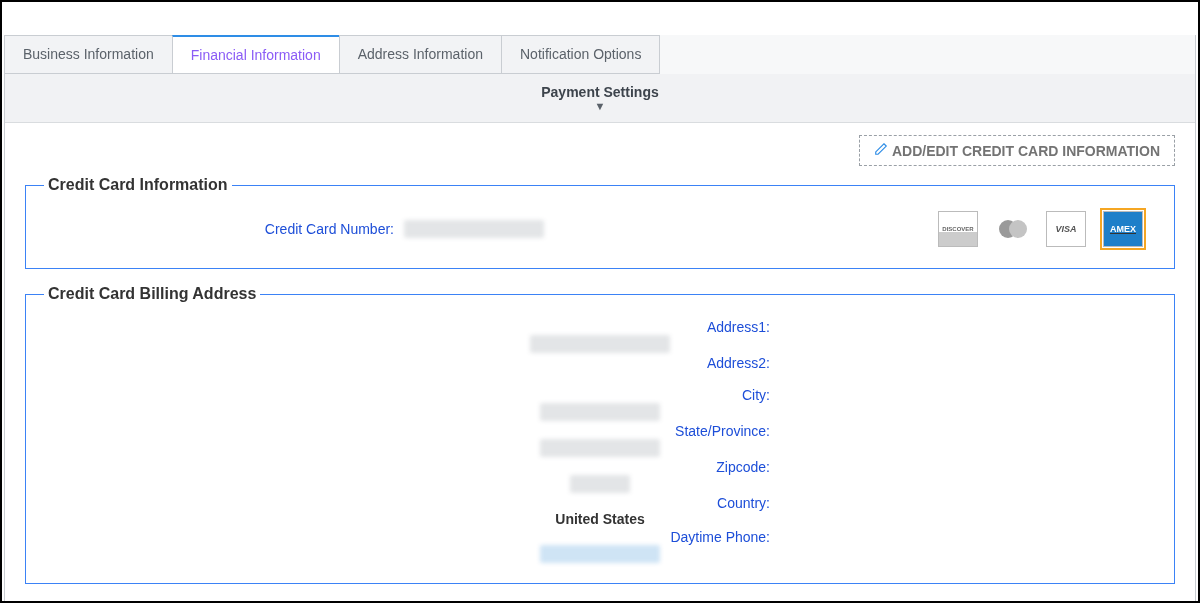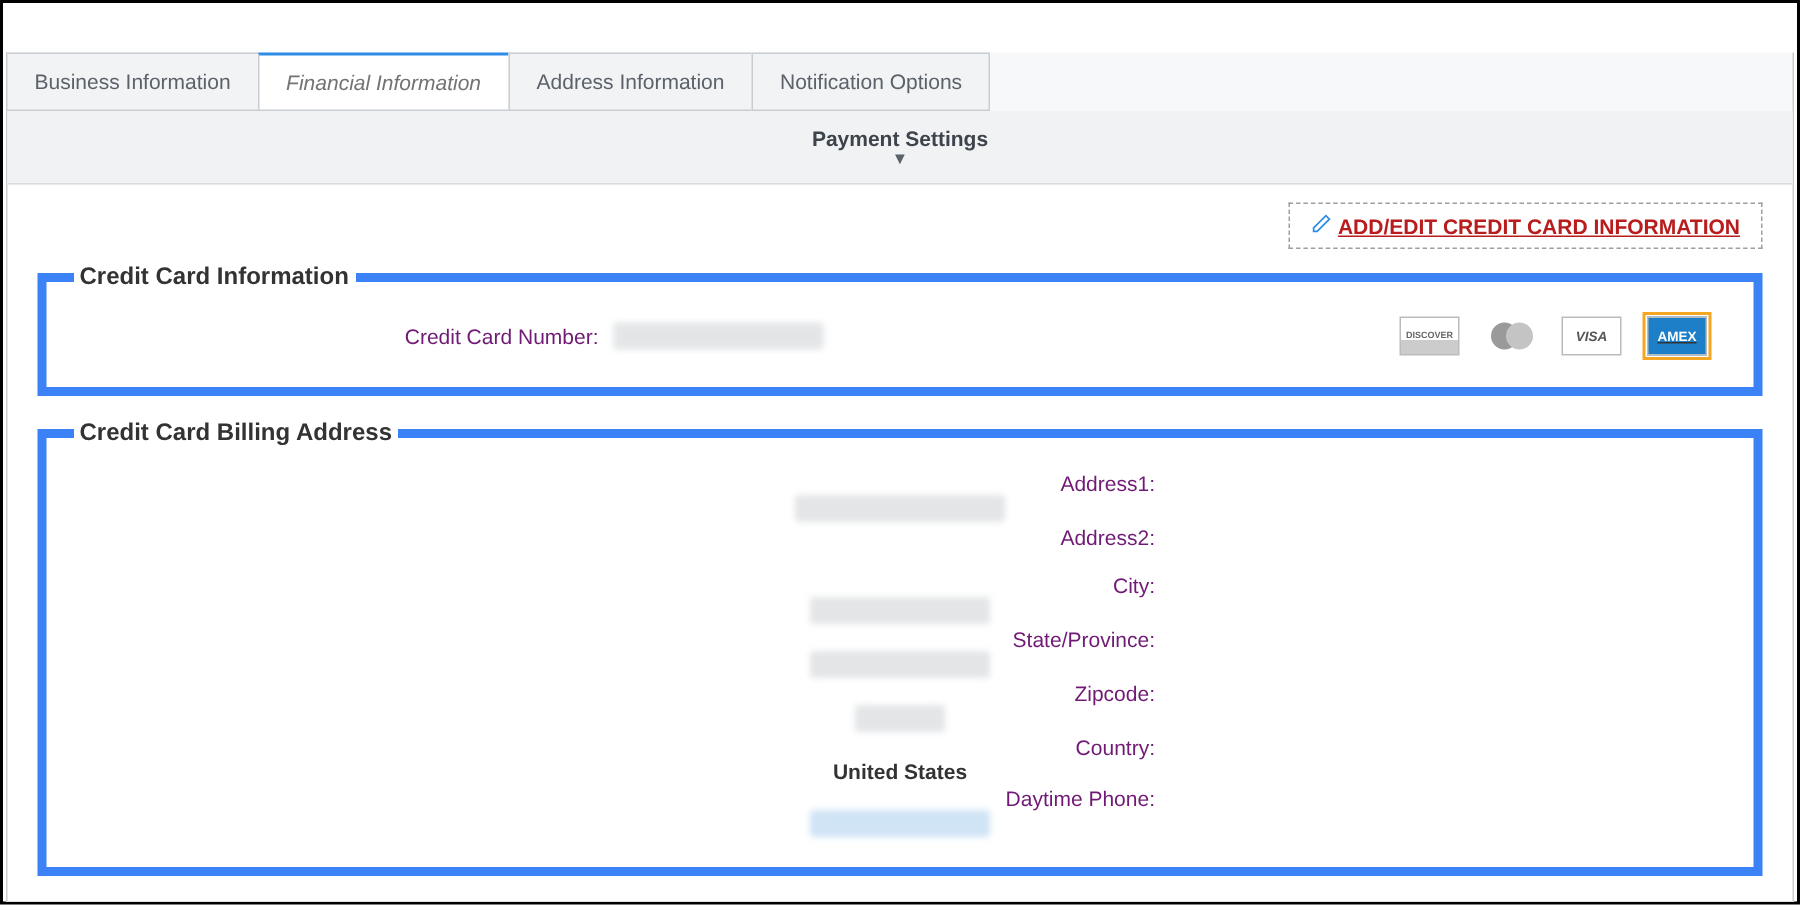--- a/index.html
+++ b/index.html
@@ -24,23 +24,22 @@
     background: #f2f3f5;
     border: 1px solid #c9cdd2;
     border-right: none;
     color: #5b626a;
     font-size: 14px;
     cursor: pointer;
   }
   .tab.active {
     background: #ffffff;
     border-top: 2px solid #2e8de6;
-    color: #737373;
+    color: #8b5cf6;
     font-weight: 500;
-    font-style: italic;
   }
   .tabs .tab:last-child { border-right: 1px solid #c9cdd2; }
   .body-area {
     border: 1px solid #c9cdd2;
     border-top: none;
     background: #fff;
     height: calc(100% - 40px);
   }
   
   .accordion-head {
@@ -58,71 +57,70 @@
   .accordion-head .chevron {
     color: #5b626a;
     font-size: 11px;
   }
   
   .content { padding: 12px 20px 0 20px; }
   .addedit-row { display: flex; justify-content: flex-end; margin-bottom: 10px; }
   .addedit-link {
     border: 1px dashed #9aa0a6;
     padding: 6px 14px;
-    color: #b91c1c;
-    font-weight: bold;
-    font-size: 14px;
-    text-decoration: underline;
+    color: #737373;
+    font-weight: bold;
+    font-size: 14px;
     display: inline-flex;
     align-items: center;
     gap: 4px;
   }
   fieldset {
-    border: 6px solid #3b82f6;
+    border: 1px solid #3b82f6;
     padding: 14px 18px 18px 18px;
     margin-bottom: 16px;
   }
   legend {
     padding: 0 4px;
     font-weight: bold;
     font-size: 16px;
     color: #333;
   }
   .row {
     display: flex;
     align-items: center;
     min-height: 30px;
     margin: 2px 0;
     flex-direction: column;
   }
   .label {
     width: 360px;
     text-align: right;
     padding-right: 10px;
-    color: #701a75;
+    color: #1d4ed8;
     font-size: 14px;
   }
   .value { flex: 0 0 auto; }
   .redacted {
     width: 120px; height: 18px;
     background: #e3e5e7;
     filter: blur(2px);
     border-radius: 2px;
   }
   .redacted.wide { width: 140px; }
   .redacted.narrow { width: 60px; }
   .cardrow { display: flex; align-items: center; }
   .cardrow .label { width: 360px; }
   .card-icons {
     margin-left: auto;
     display: flex; gap: 14px; align-items: center;
     padding-right: 10px;
   }
   .card-icon {
-    width: 40px; height: 26px;
+    width: 40px; height: 36px;
     display: flex; align-items: center; justify-content: center;
     font-size: 9px; font-weight: bold;
     border: 1px solid #bbb;
     background: #fff;
     color: #666;
   }
   .card-icon.discover { background: linear-gradient(#fff 60%, #ccc 60%); }
   .card-icon.mc { border: none; }
   .card-icon.mc svg { display: block; }
   .card-icon.visa {

